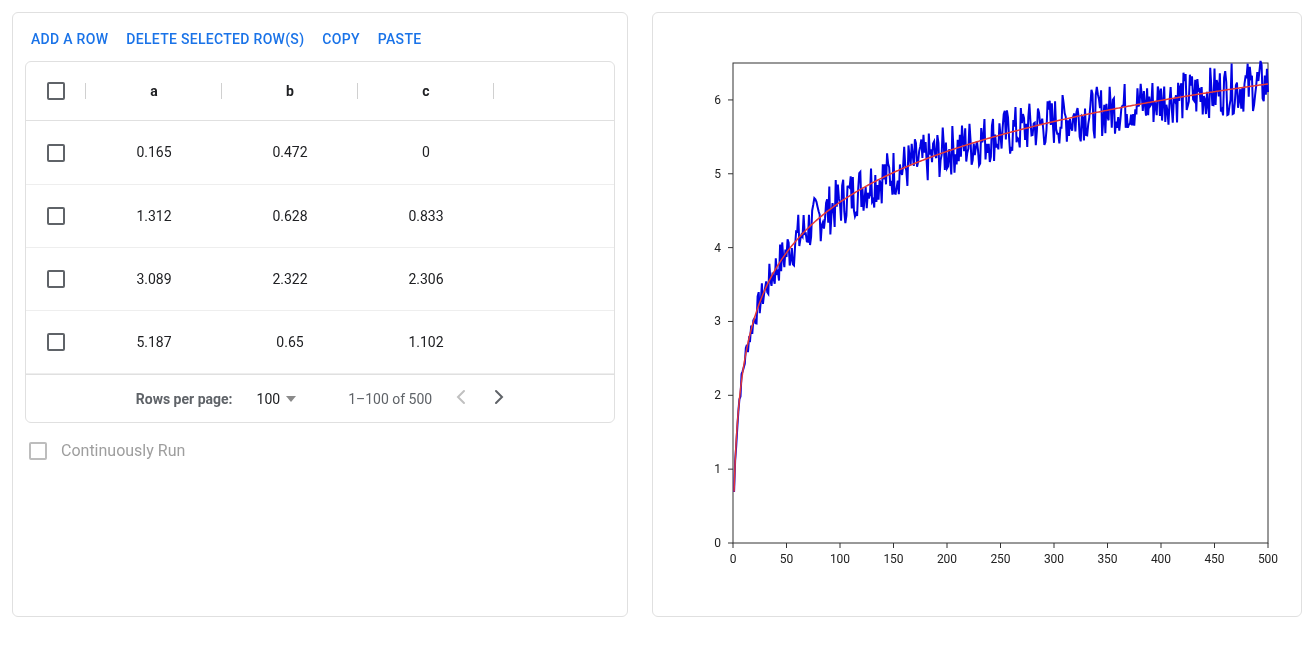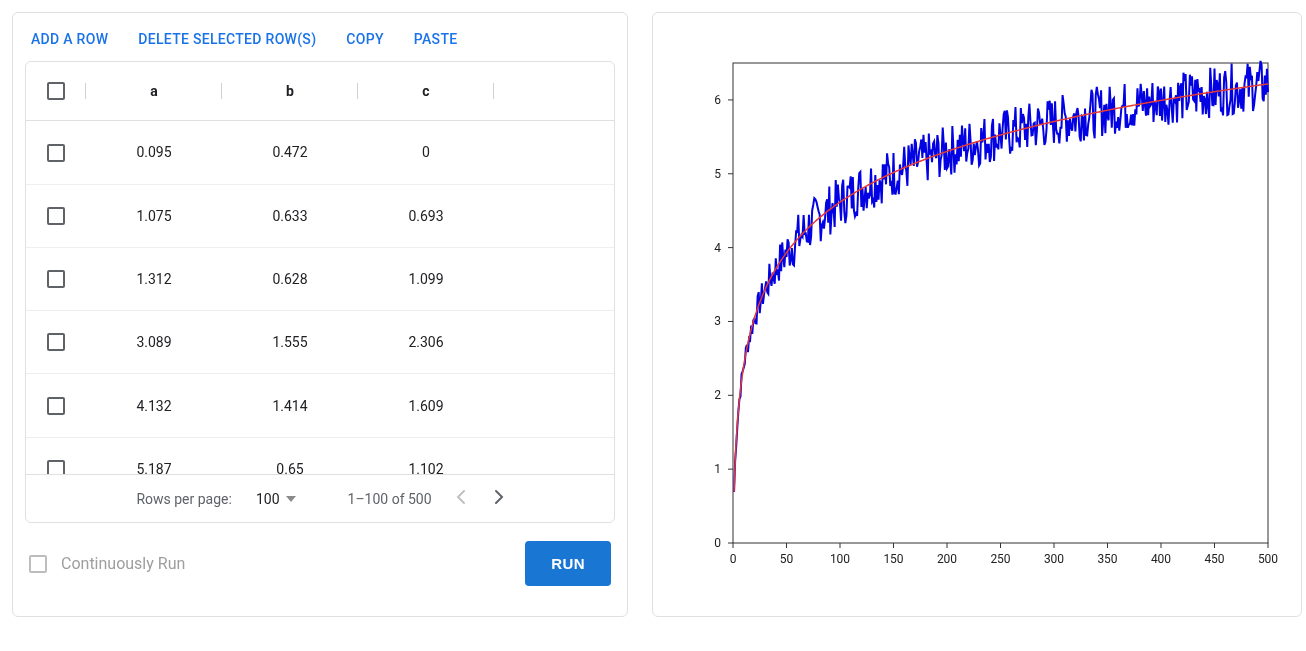--- a/index.html
+++ b/index.html
@@ -28,21 +28,21 @@
   }
   .panel-right {
     width: 650px;
     padding: 20px;
     display: flex;
     align-items: center;
     justify-content: center;
   }
   .toolbar {
     display: flex;
-    gap: 30px;
+    gap: 18px;
     padding: 0 6px 14px 6px;
   }
   .toolbar a {
     color: #1a73e8;
     font-weight: 500;
     text-transform: uppercase;
     text-decoration: none;
     letter-spacing: 0.3px;
     font-size: 14px;
     cursor: pointer;
@@ -108,20 +108,21 @@
     align-items: center;
     justify-content: center;
     gap: 24px;
     padding: 14px 10px;
     border-top: 1px solid #e0e0e0;
     color: #5f6368;
     font-size: 14px;
   }
   .paginator .rpp {
     color: #5f6368;
+    font-weight: bold;
   }
   .paginator .page-size {
     display: inline-flex;
     align-items: center;
     gap: 6px;
     color: #202124;
     cursor: pointer;
   }
   .paginator .nav {
     display: inline-flex;
@@ -194,51 +195,37 @@
               </th>
               <th>
                 <span>c</span><span class="divider"></span>
               </th>
               <th style="width:120px"></th>
             </tr>
           </thead>
           <tbody id="tbody">
               <tr>
                 <td class="chkcell"><input type="checkbox" class="chkbox" style=""></td>
-                <td>0.095</td>
+                <td>0.165</td>
                 <td>0.472</td>
                 <td>0</td>
                 <td></td>
               </tr>
               <tr>
                 <td class="chkcell"><input type="checkbox" class="chkbox" style=""></td>
-                <td>1.075</td>
-                <td>0.633</td>
-                <td>0.693</td>
-                <td></td>
-              </tr>
-              <tr>
-                <td class="chkcell"><input type="checkbox" class="chkbox" style=""></td>
                 <td>1.312</td>
                 <td>0.628</td>
-                <td>1.099</td>
+                <td>0.833</td>
                 <td></td>
               </tr>
               <tr>
                 <td class="chkcell"><input type="checkbox" class="chkbox" style=""></td>
                 <td>3.089</td>
-                <td>1.555</td>
+                <td>2.322</td>
                 <td>2.306</td>
-                <td></td>
-              </tr>
-              <tr>
-                <td class="chkcell"><input type="checkbox" class="chkbox" style=""></td>
-                <td>4.132</td>
-                <td>1.414</td>
-                <td>1.609</td>
                 <td></td>
               </tr>
               <tr>
                 <td class="chkcell"><input type="checkbox" class="chkbox" style=""></td>
                 <td>5.187</td>
                 <td>0.65</td>
                 <td>1.102</td>
                 <td></td>
               </tr>
             </tbody>
@@ -267,21 +254,20 @@
           </span>
         </span>
       </div>
     </div>
 
     <div class="footer-row">
       <label class="cont-run">
         <input type="checkbox" class="chkbox" style="">
         <span>Continuously Run</span>
       </label>
-      <button class="run-btn">RUN</button>
     </div>
 
   </div>
 
   <div class="panel-right">
     <div class="chart-wrap">
       <svg id="chart" width="610" height="560" viewBox="0 0 610 560">
           <rect x="60" y="30" width="535" height="480" fill="none" stroke="#333" stroke-width="1"></rect>
           <line x1="60" y1="510" x2="60" y2="515" stroke="#333"></line>
           <text x="60" y="530" text-anchor="middle" font-size="12" fill="#222">0</text>

